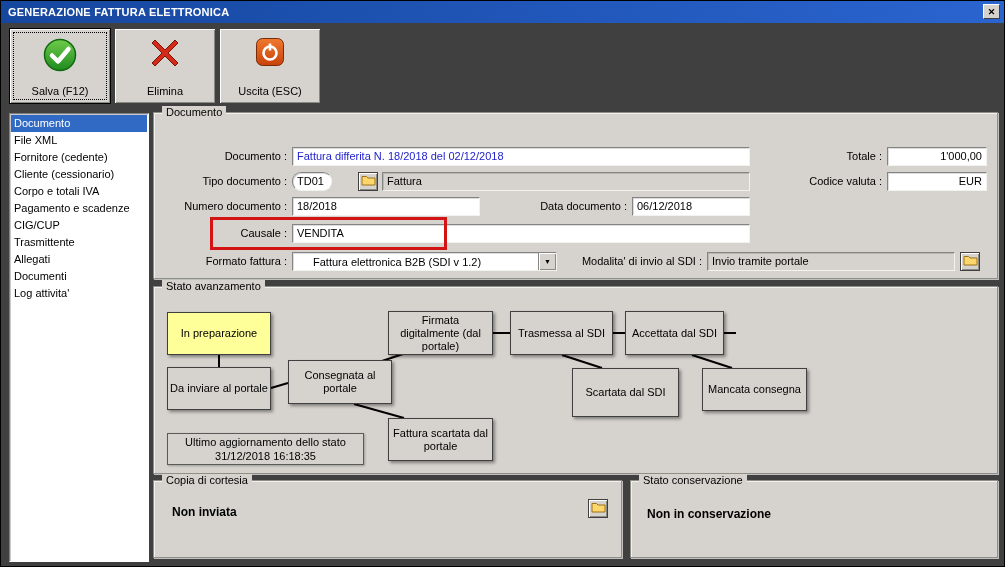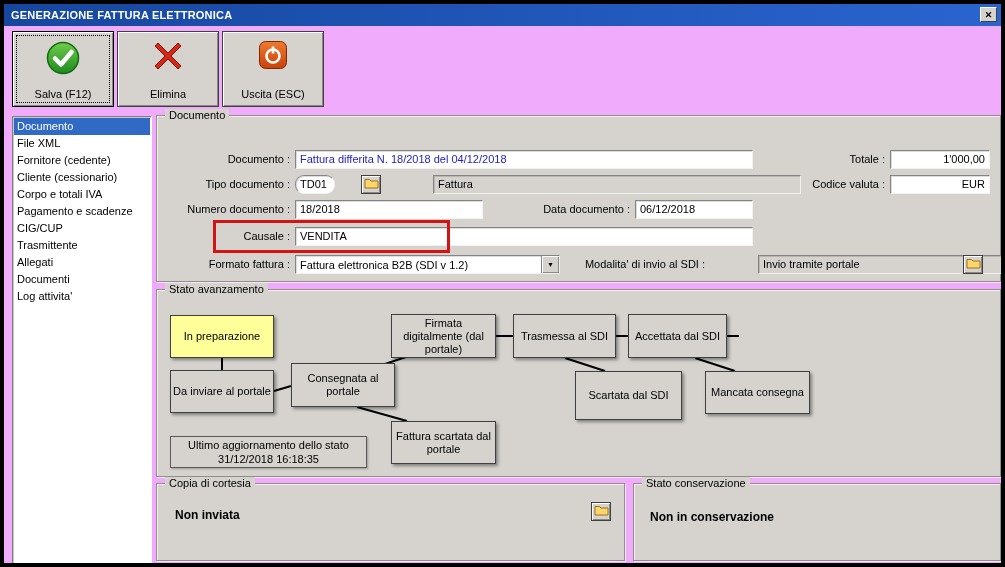--- a/index.html
+++ b/index.html
@@ -1,18 +1,18 @@
 <!DOCTYPE html>
 <html><head>
 <meta charset="utf-8">
 <style>
   html,body{margin:0;padding:0;background:#808080;}
-  .window{position:relative;width:1005px;height:567px;background:#f0abfc;
+  .window{position:relative;width:1005px;height:567px;background:#404040;
     font-family:"Liberation Sans",sans-serif;font-size:11px;color:#000;
-    border:4px solid #000000;box-sizing:border-box;overflow:hidden;}
+    border:1px solid #000000;box-sizing:border-box;overflow:hidden;}
   .a{position:absolute;box-sizing:border-box;}
   
   .titlebar{left:0;top:0;width:100%;height:22px;
     background:linear-gradient(90deg,#16479f,#2a64cf);
     display:flex;align-items:center;padding-left:7px;}
   .titletext{color:#fff;font-weight:bold;font-size:11px;letter-spacing:.2px;}
   .closebtn{right:4px;top:3px;width:17px;height:15px;background:#d6d3ce;
     border:1px solid;border-color:#fff #404040 #404040 #fff;
     display:flex;align-items:center;justify-content:center;
     font-size:9px;font-weight:bold;cursor:default;padding:0;}
@@ -30,30 +30,30 @@
   .sitem{height:17px;line-height:17px;padding-left:3px;white-space:nowrap;overflow:hidden;cursor:default;}
   .sitem.selected{background:#316ac5;color:#fff;}
   
   .group{border:1px solid #8f8f88;box-shadow:inset 1px 1px 0 #ffffffaa,1px 1px 0 #ffffffaa;background:#d6d3ce;}
   .legend{position:absolute;top:-7px;left:8px;background:#d6d3ce;padding:0 4px;font-size:11px;}
   
   .lbl{height:19px;line-height:19px;text-align:right;white-space:nowrap;}
   .field{height:19px;line-height:17px;background:#fff;padding:0 4px;
     border:1px solid;border-color:#848484 #f2f2ee #f2f2ee #848484;
     box-shadow:inset 1px 1px 0 #00000022;white-space:nowrap;overflow:hidden;cursor:text;}
-  .field.ro{background:#d6d3ce;cursor:default;margin-left:48px;}
+  .field.ro{background:#d6d3ce;cursor:default;}
   .field.blue{color:#2323cc;}
   .field.num{text-align:right;}
   .folderbtn{width:20px;height:19px;background:#d6d3ce;border:1px solid #404040;
     box-shadow:inset 1px 1px 0 #fff, inset -1px -1px 0 #8a8a84;
     display:flex;align-items:center;justify-content:center;padding:0;cursor:default;}
   .combo{height:19px;background:#fff;border:1px solid;
     border-color:#848484 #f2f2ee #f2f2ee #848484;box-shadow:inset 1px 1px 0 #00000022;
     display:flex;align-items:center;cursor:default;}
-  .combo .cval{flex:1;padding:0 4px;white-space:nowrap;overflow:hidden;}
+  .combo .cval{flex:1;padding:0 20px;white-space:nowrap;overflow:hidden;}
   .combo .carw{width:17px;height:17px;background:#d6d3ce;border-left:1px solid #848484;
     box-shadow:inset 1px 1px 0 #fff, inset -1px -1px 0 #8a8a84;
     display:flex;align-items:center;justify-content:center;font-size:7px;}
   
   .node{background:#d6d3ce;border:1px solid #404040;box-shadow:2px 2px 3px #00000066;
     display:flex;align-items:center;justify-content:center;text-align:center;
     font-size:11px;line-height:13px;padding:2px;cursor:default;}
   .node.active{background:#ffff99;}
   .flatbox{background:#d6d3ce;border:1px solid #5a5a5a;box-shadow:1px 1px 2px #00000044;
     display:flex;flex-direction:column;align-items:center;justify-content:center;
@@ -126,21 +126,21 @@
     <div class="sitem">Trasmittente</div>
     <div class="sitem">Allegati</div>
     <div class="sitem">Documenti</div>
     <div class="sitem">Log attivita'</div>
   </div>
 
   <div class="a group" style="left:152px;top:111px;width:845px;height:167px;">
     <span class="legend">Documento</span>
 
     <span class="a lbl" style="left:8px;top:34px;width:125px;">Documento :</span>
-    <div class="a field blue" style="left:138px;top:34px;width:458px;">Fattura differita N. 18/2018 del 04/12/2018</div>
+    <div class="a field blue" style="left:138px;top:34px;width:458px;">Fattura differita N. 18/2018 del 02/12/2018</div>
 
     <span class="a lbl" style="left:638px;top:34px;width:90px;">Totale :</span>
     <div class="a field num" style="left:733px;top:34px;width:100px;">1'000,00</div>
 
     <span class="a lbl" style="left:8px;top:59px;width:125px;">Tipo documento :</span>
     <div class="a field" style="left:138px;top:59px;width:40px;border-radius:9px;">TD01</div>
     <button class="a folderbtn" style="left:204px;top:59px;">
       <span>
         <svg width="15" height="12" viewBox="0 0 15 12">
           <path d="M1 2.5 L5.5 2.5 L7 4 L14 4 L14 11 L1 11 Z" fill="#ffd66b" stroke="#9a7218" stroke-width="1"></path>

